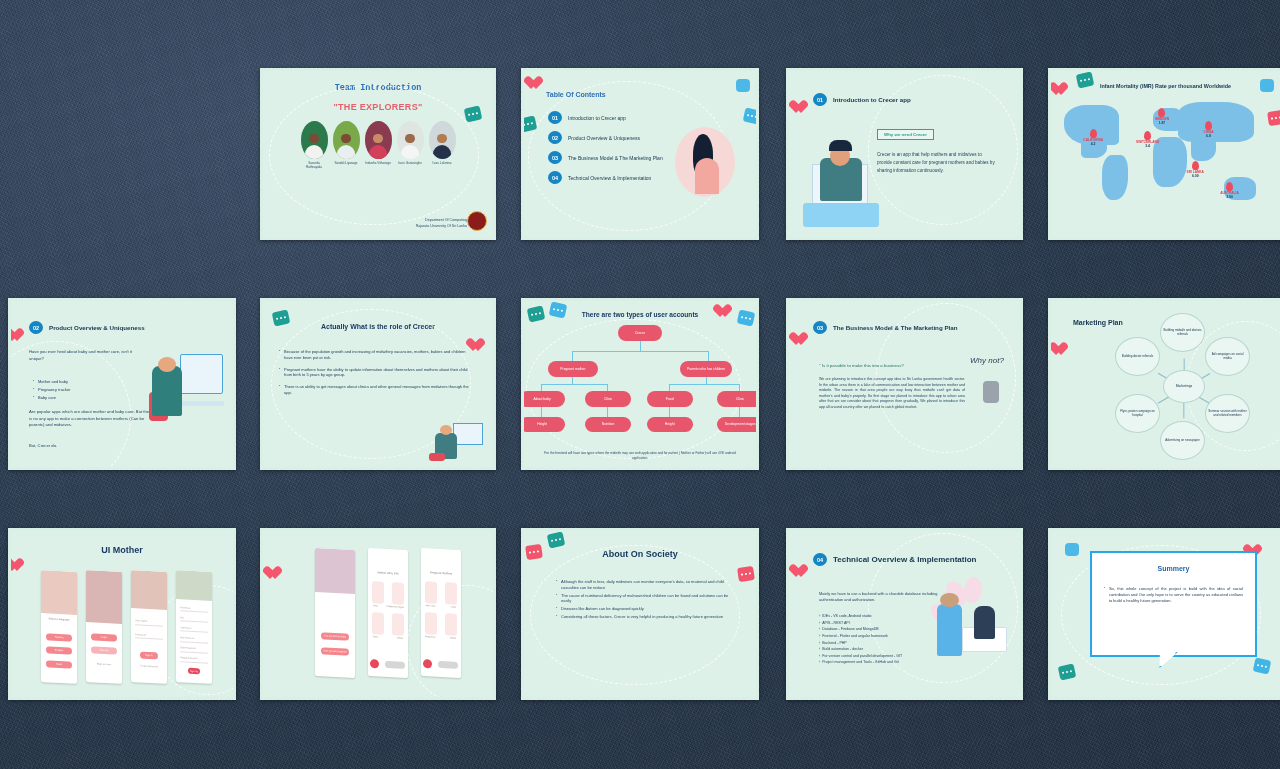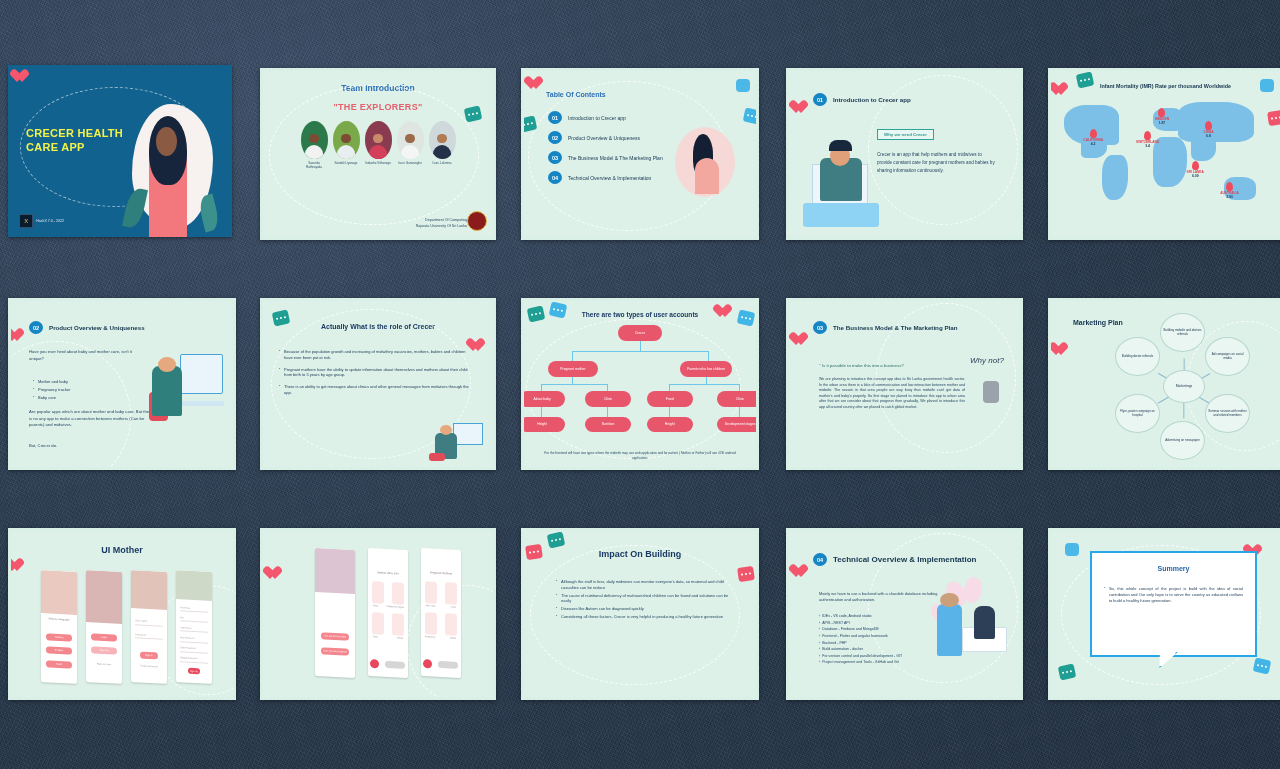--- a/index.html
+++ b/index.html
@@ -171,44 +171,25 @@
   .sum-title{ text-align:center; font-size:7px; color:#2565a8; font-weight:bold; }
   .sum-p{ font-size:4px; line-height:1.7; color:#26425c; text-align:justify; }
 </style>
 </head>
 <body>
 
 <div id="noise-layer"></div>
 
 <div id="deck">
 
-  <div class="slide dark" style="left:8px; top:65px; width:224px; height:172px;">
-    <div class="heart" style="left:6px; top:5px;"></div>
-    <div class="dotpath" style="left:12px; top:22px; width:190px; height:120px; border-color:rgba(255,255,255,.55);"></div>
-    <div class="cover-fig">
-      <div class="cf-cloud"></div>
-      <div class="cf-leaf" style="left:2%; bottom:6%; width:18px; height:40px; background:#2f7f7c; transform:rotate(12deg);"></div>
-      <div class="cf-leaf" style="right:2%; bottom:4%; width:16px; height:36px; background:#3d918d; transform:rotate(-14deg);"></div>
-      <div class="cf-body"></div>
-      <div class="cf-hair"></div>
-      <div class="cf-face"></div>
-    </div>
-    <div style="position:absolute; left:8%; top:36%; width:58%;">
-      <div class="cover-title">CRECER HEALTH CARE APP</div>
-    </div>
-    <div class="logo-box">
-      <div class="logo-sq">X</div>
-      <div class="logo-txt">HackX 7.0 - 2022</div>
-    </div>
-  </div>
 
   <div class="slide" style="left:260px; top:68px; width:236px; height:172px;">
     <div class="inner">
       <div class="dotpath" style="left:6px; top:14px; width:210px; height:140px; border-color:rgba(255,255,255,.9);"></div>
-      <div class="title-c" style="margin-top:12px; font-size:8.5px; color:#2e6fb5;">Team Introduction</div>
+      <div class="title-c" style="margin-top:12px; font-size:8.5px; color:#2e6fb5;font-family:Liberation Mono, monospace;">Team Introduction</div>
       <div class="title-c" style="margin-top:9px; font-size:9px; color:#e4606d; letter-spacing:.3px;">"THE EXPLORERS"</div>
       <div class="sticker teal" style="right:12px; top:36px;">
           <div class="dots">
             <i></i>
             <i></i>
             <i></i>
           </div>
         </div>
 
       <div class="team-row" style="margin-top:9px;">
@@ -657,21 +638,21 @@
         </div>
       <div class="sticker red" style="right:2px; top:36px;">
           <div class="dots">
             <i></i>
             <i></i>
             <i></i>
           </div>
         </div>
       <div class="dotpath" style="left:6px; top:14px; width:210px; height:140px;"></div>
 
-      <div class="title-c" style="margin-top:18px; font-size:9px;">Impact On Building</div>
+      <div class="title-c" style="margin-top:18px; font-size:9px;">About On Society</div>
       <ul class="b imp" style="position:absolute; left:32px; top:48px; width:175px;">
         <li>Although the staff is less, daily midwives can monitor everyone's data, so maternal and child casualties can be reduce</li>
         <li>The cause of nutritional deficiency of malnourished children can be found and solutions can be easily</li>
         <li>Diseases like Autism can be diagnosed quickly</li>
         <li>Considering all these factors, Crecer is very helpful in producing a healthy future generation</li>
       </ul>
     </div>
   </div>
 
   <div class="slide" style="left:786px; top:528px; width:237px; height:172px;">

